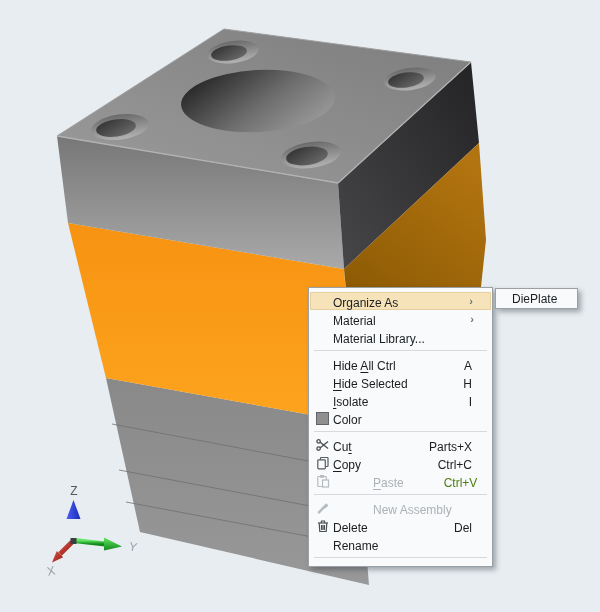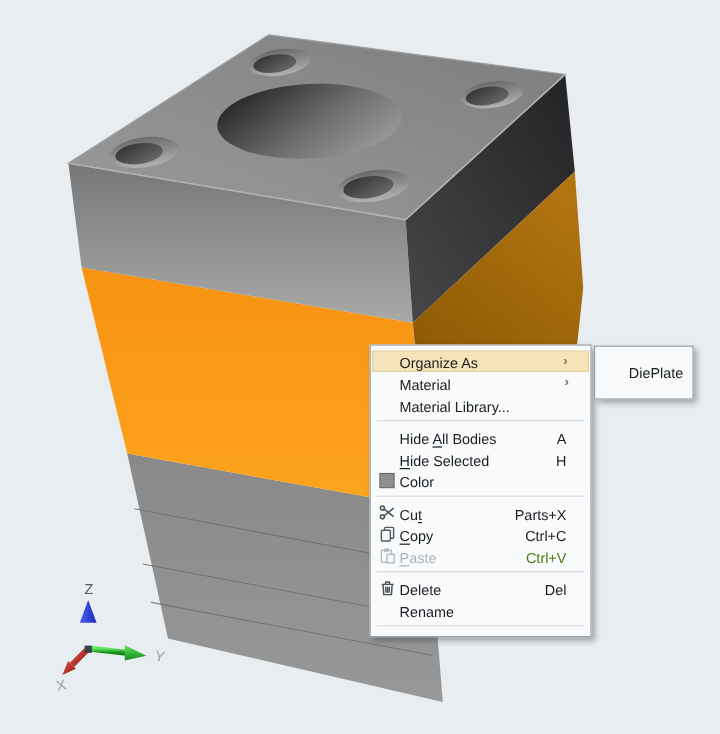--- a/index.html
+++ b/index.html
@@ -11,27 +11,27 @@
   .menu{position:absolute;left:308px;top:287px;width:185px;box-sizing:border-box;
         background:#f8fafb;border:1px solid #9aa0a4;box-shadow:3px 3px 5px rgba(40,50,60,.38);
         padding:4px 0;z-index:10;font-size:12px;color:#1b1e21;}
   .mi{display:flex;align-items:flex-end;height:18px;padding:0 12px 0 3px;cursor:default;white-space:nowrap;}
   .mi-icon{width:21px;height:18px;flex:none;display:flex;align-items:center;justify-content:center;}
   .mi-label{flex:none;}
   .mi .key{text-decoration:underline;text-underline-offset:2px;}
   .mi-shortcut{margin-left:auto;padding-right:8px;}
   .mi-arrow{padding-right:6px;color:#6f7377;font-weight:bold;font-size:11px;line-height:18px;}
   .mi.hl{background:#f6e3ba;box-shadow:inset 0 0 0 1px #e6cf9e;margin:0 1px;padding-left:2px;border-radius:1px;}
-  .mi.disabled{color:#abb1b7;}
+  .mi.disabled{color:#abb1b7;gap:40px;}
   .mi.disabled .mi-shortcut{color:#4d7c0f;}
   .msep{height:1px;background:#d7dadd;margin:4px 5px;}
 
   .submenu{position:absolute;left:495px;top:288px;width:83px;box-sizing:border-box;
            background:#f8fafb;border:1px solid #9aa0a4;box-shadow:3px 3px 5px rgba(40,50,60,.38);
-           padding:13px;z-index:11;font-size:12px;color:#1b1e21;}
+           padding:1px;z-index:11;font-size:12px;color:#1b1e21;}
   .smi{display:flex;align-items:center;height:17px;padding-left:15px;}
 </style>
 </head>
 <body>
 
 <div class="stage">
 
   <svg class="scene" viewBox="0 0 600 612">
     <defs>
       <linearGradient id="gTop" x1="1" y1="0" x2="0" y2="1">
@@ -160,30 +160,35 @@
     <div class="mi">
       <span class="mi-icon"></span>
       <span class="mi-label"><span>Material Library...</span><span class="key"></span><span></span></span>
       <span class="mi-shortcut"></span>
     </div>
 
     <div class="msep"></div>
 
     <div class="mi">
       <span class="mi-icon"></span>
-      <span class="mi-label"><span>Hide </span><span class="key">A</span><span>ll Bodies</span></span>
+      <span class="mi-label"><span>Hide </span><span class="key">A</span><span>ll Ctrl</span></span>
       <span class="mi-shortcut">A</span>
     </div>
 
     <div class="mi">
       <span class="mi-icon"></span>
       <span class="mi-label"><span></span><span class="key">H</span><span>ide Selected</span></span>
       <span class="mi-shortcut">H</span>
     </div>
 
+    <div class="mi">
+      <span class="mi-icon"></span>
+      <span class="mi-label"><span></span><span class="key">I</span><span>solate</span></span>
+      <span class="mi-shortcut">I</span>
+    </div>
 
     <div class="mi">
       <span class="mi-icon">
         <svg width="13" height="13" viewBox="0 0 13 13">
             <rect x="0.5" y="0.5" width="12" height="12" fill="#8f8f8f" stroke="#5f6468"></rect>
           </svg>
       </span>
       <span class="mi-label"><span>Color</span><span class="key"></span><span></span></span>
       <span class="mi-shortcut"></span>
     </div>
@@ -222,20 +227,30 @@
           <rect x="6.5" y="6" width="6" height="7" fill="#f8fafb"></rect>
         </svg>
       </span>
       <span class="mi-label"><span></span><span class="key">P</span><span>aste</span></span>
       <span class="mi-shortcut">Ctrl+V</span>
     </div>
 
 
     <div class="msep"></div>
 
+    <div class="mi disabled">
+      <span class="mi-icon">
+        <svg width="14" height="14" viewBox="0 0 14 14">
+          <path d="M10.2 2.2 l2.2 2.2 -3 3 -2.2 -2.2 z" fill="#b6bbc0"></path>
+          <path d="M8 6.2 L3 11.4" stroke="#b6bbc0" stroke-width="2.4" fill="none" stroke-linecap="round"></path>
+        </svg>
+      </span>
+      <span class="mi-label"><span>New Assembly</span><span class="key"></span><span></span></span>
+      <span class="mi-shortcut"></span>
+    </div>
 
     <div class="mi">
       <span class="mi-icon">
         <svg width="14" height="14" viewBox="0 0 14 14" fill="none" stroke="#4a4f54" stroke-width="1.2">
           <path d="M3.2 4.2 L3.8 12.5 L10.2 12.5 L10.8 4.2"></path>
           <line x1="2" y1="4" x2="12" y2="4"></line>
           <path d="M5.2 3.8 L5.5 2 L8.5 2 L8.8 3.8"></path>
           <line x1="5.5" y1="6" x2="5.7" y2="11"></line>
           <line x1="7" y1="6" x2="7" y2="11"></line>
           <line x1="8.5" y1="6" x2="8.3" y2="11"></line>

